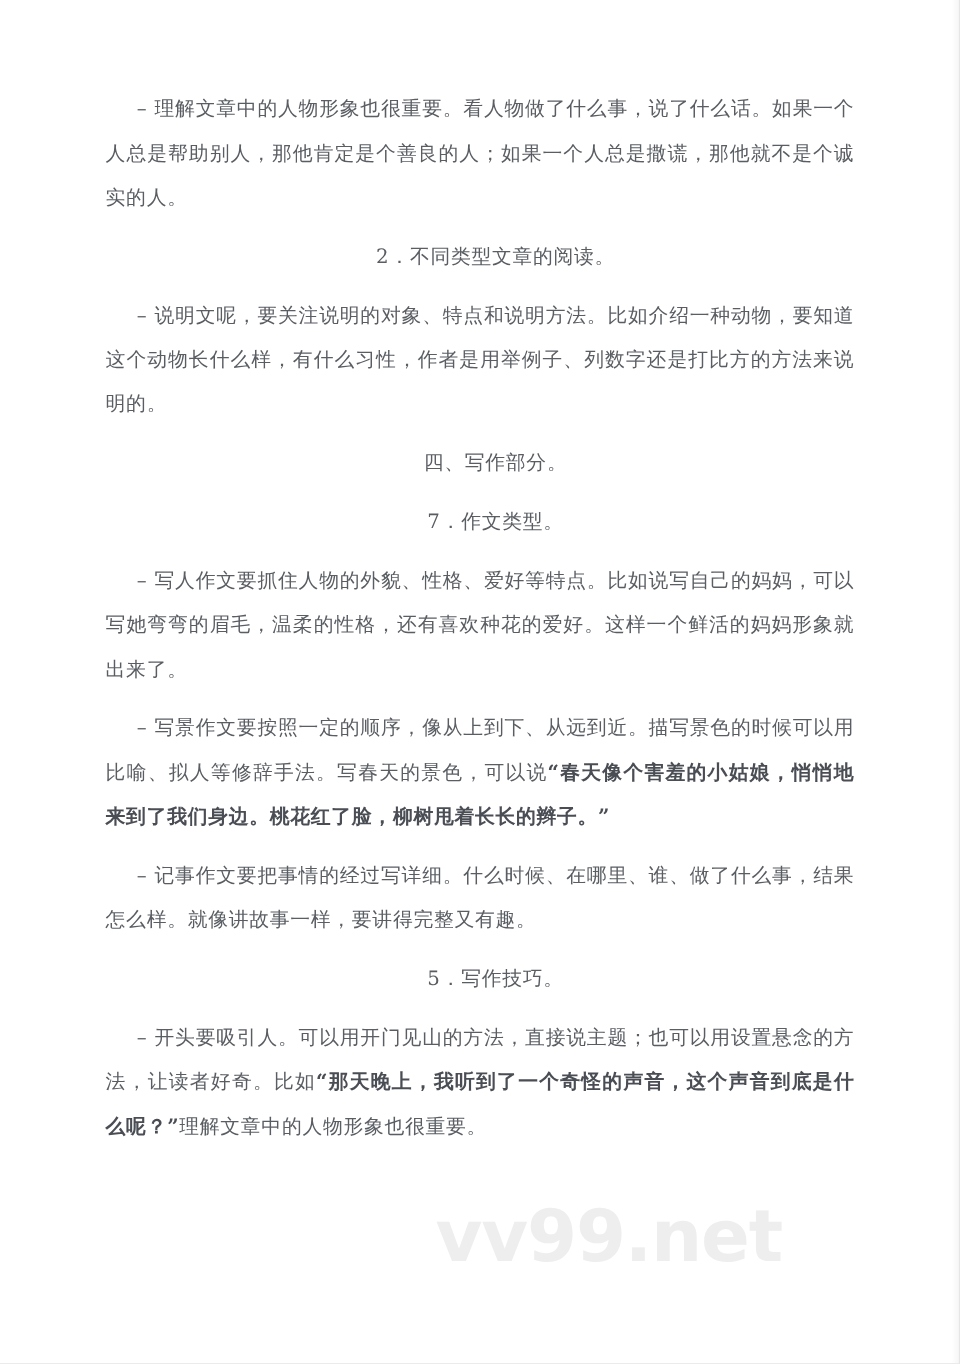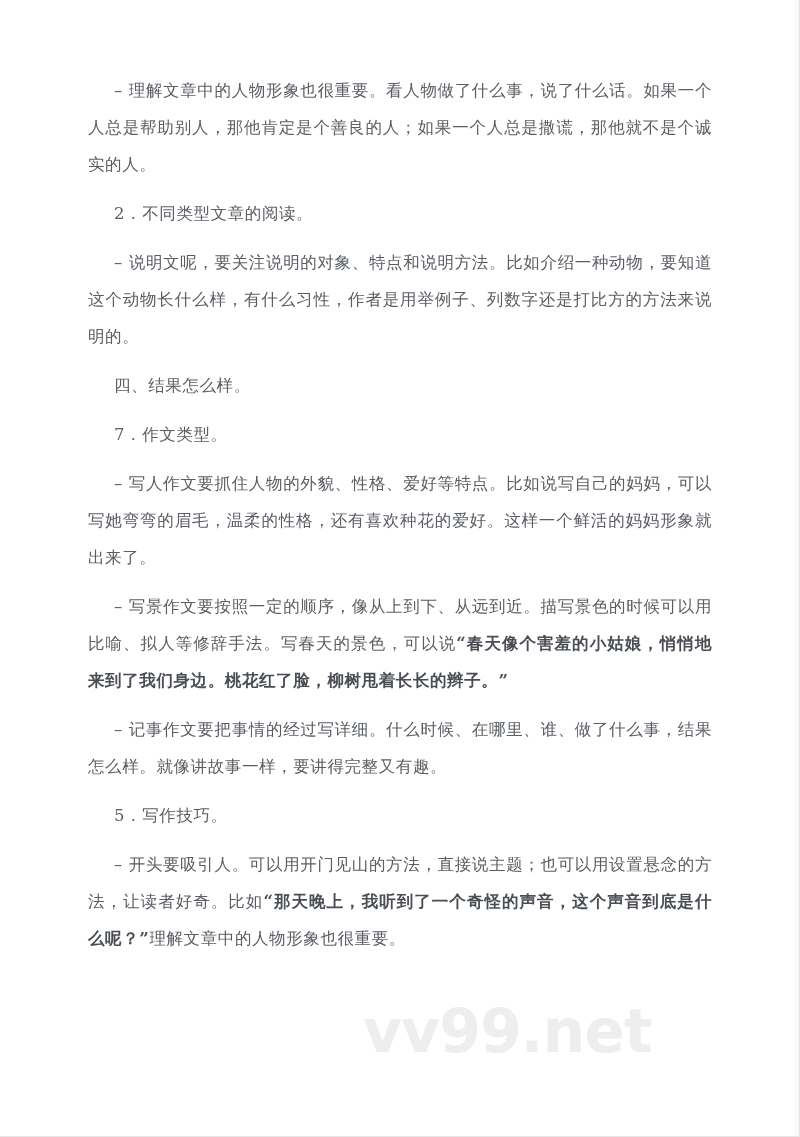--- a/index.html
+++ b/index.html
@@ -41,21 +41,21 @@
     color: #5a5e63;
     text-align: justify;
     text-justify: inter-character;
     letter-spacing: 0.6px;
     margin: 0 0 12px 0;
     text-indent: 38px;
     font-weight: 400;
   }
   .para.heading {
     text-indent: 26px;
-    text-align: left;
+    text-align: center;
   }
   .para.dash {
     text-indent: 26px;
   }
   .quoted {
     color: #4a4e54;
     font-weight: 600;
   }
   #watermark {
     position: absolute;
@@ -75,21 +75,21 @@
 </style>
 </head>
 <body>
 
 <div id="page">
 
   <div id="content">
       <p class="para dash">– 理解文章中的人物形象也很重要。看人物做了什么事，说了什么话。如果一个人总是帮助别人，那他肯定是个善良的人；如果一个人总是撒谎，那他就不是个诚实的人。</p>
       <p class="para heading">2．不同类型文章的阅读。</p>
       <p class="para dash">– 说明文呢，要关注说明的对象、特点和说明方法。比如介绍一种动物，要知道这个动物长什么样，有什么习性，作者是用举例子、列数字还是打比方的方法来说明的。</p>
-      <p class="para heading">四、结果怎么样。</p>
+      <p class="para heading">四、写作部分。</p>
       <p class="para heading">7．作文类型。</p>
       <p class="para dash">– 写人作文要抓住人物的外貌、性格、爱好等特点。比如说写自己的妈妈，可以写她弯弯的眉毛，温柔的性格，还有喜欢种花的爱好。这样一个鲜活的妈妈形象就出来了。</p>
       <p class="para dash"><span>– 写景作文要按照一定的顺序，像从上到下、从远到近。描写景色的时候可以用比喻、拟人等修辞手法。写春天的景色，可以说</span><span class="quoted">“春天像个害羞的小姑娘，悄悄地来到了我们身边。桃花红了脸，柳树甩着长长的辫子。”</span></p>
       <p class="para dash">– 记事作文要把事情的经过写详细。什么时候、在哪里、谁、做了什么事，结果怎么样。就像讲故事一样，要讲得完整又有趣。</p>
       <p class="para heading">5．写作技巧。</p>
       <p class="para dash"><span>– 开头要吸引人。可以用开门见山的方法，直接说主题；也可以用设置悬念的方法，让读者好奇。比如</span><span class="quoted">“那天晚上，我听到了一个奇怪的声音，这个声音到底是什么呢？”</span><span>理解文章中的人物形象也很重要。</span></p>
     </div>
 
   <div id="watermark">vv99.net</div>
 

